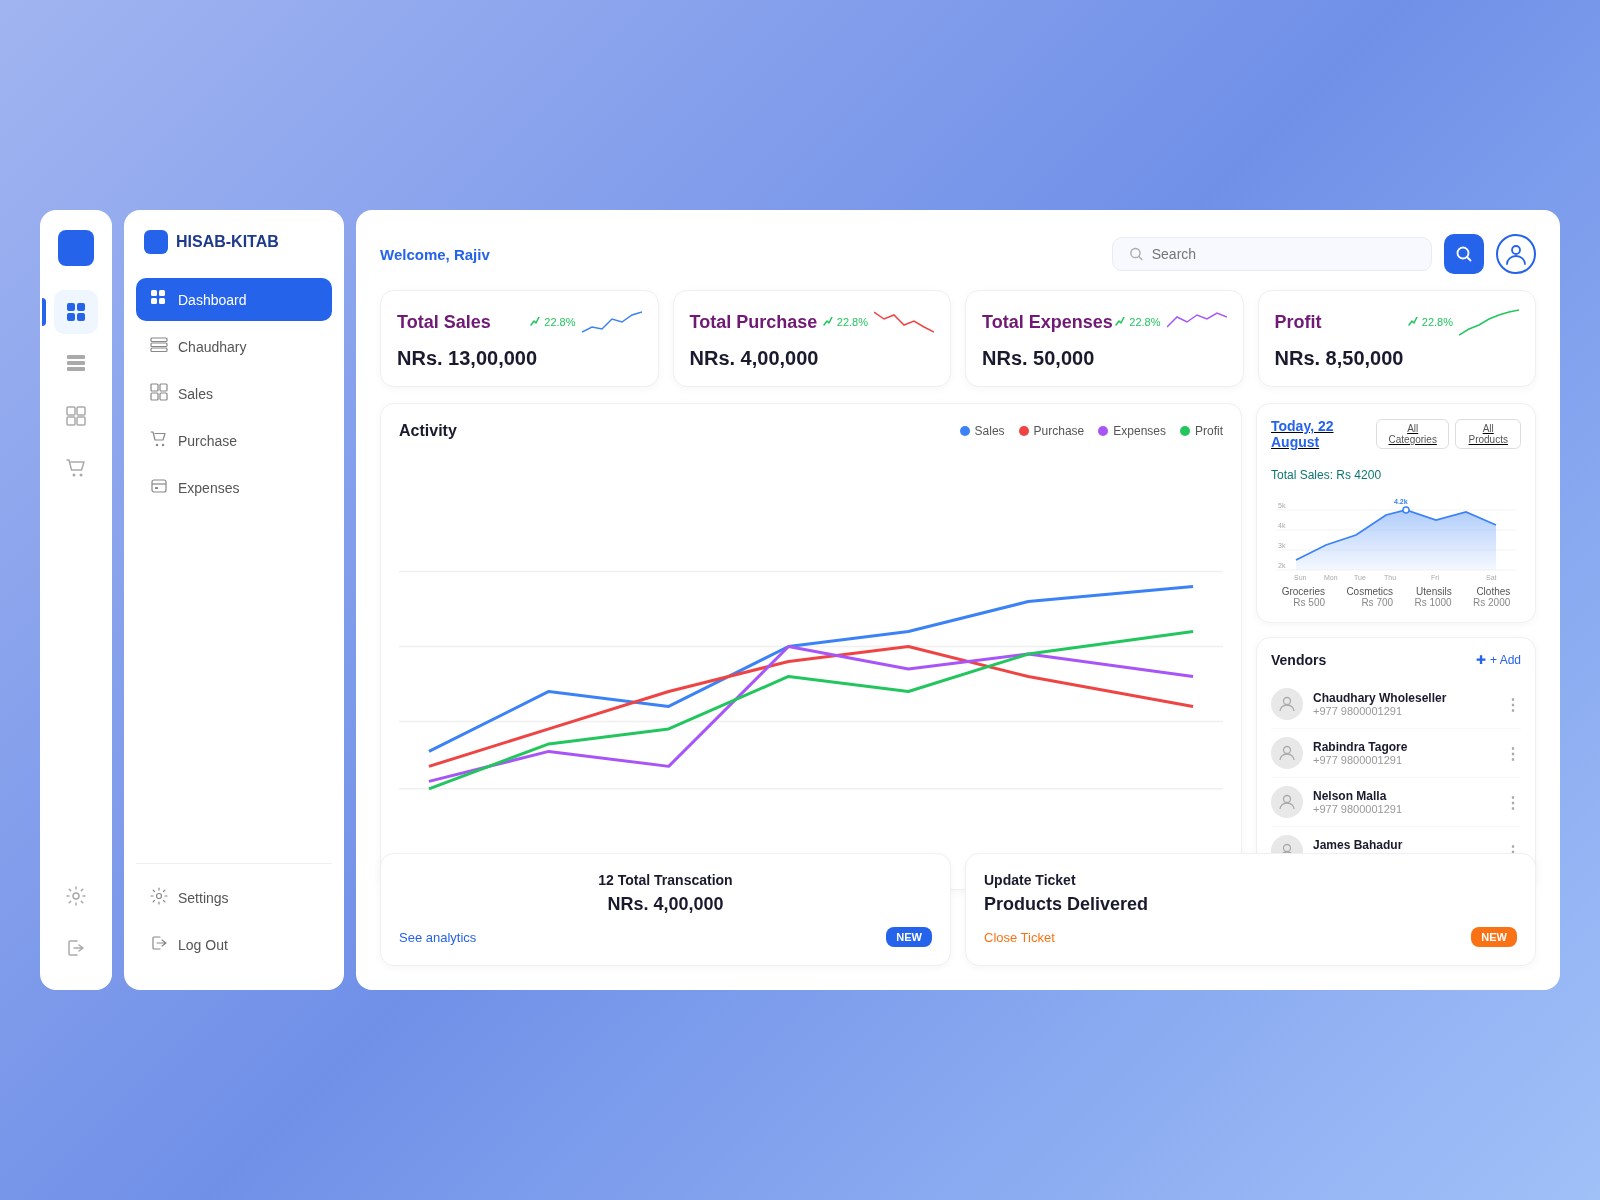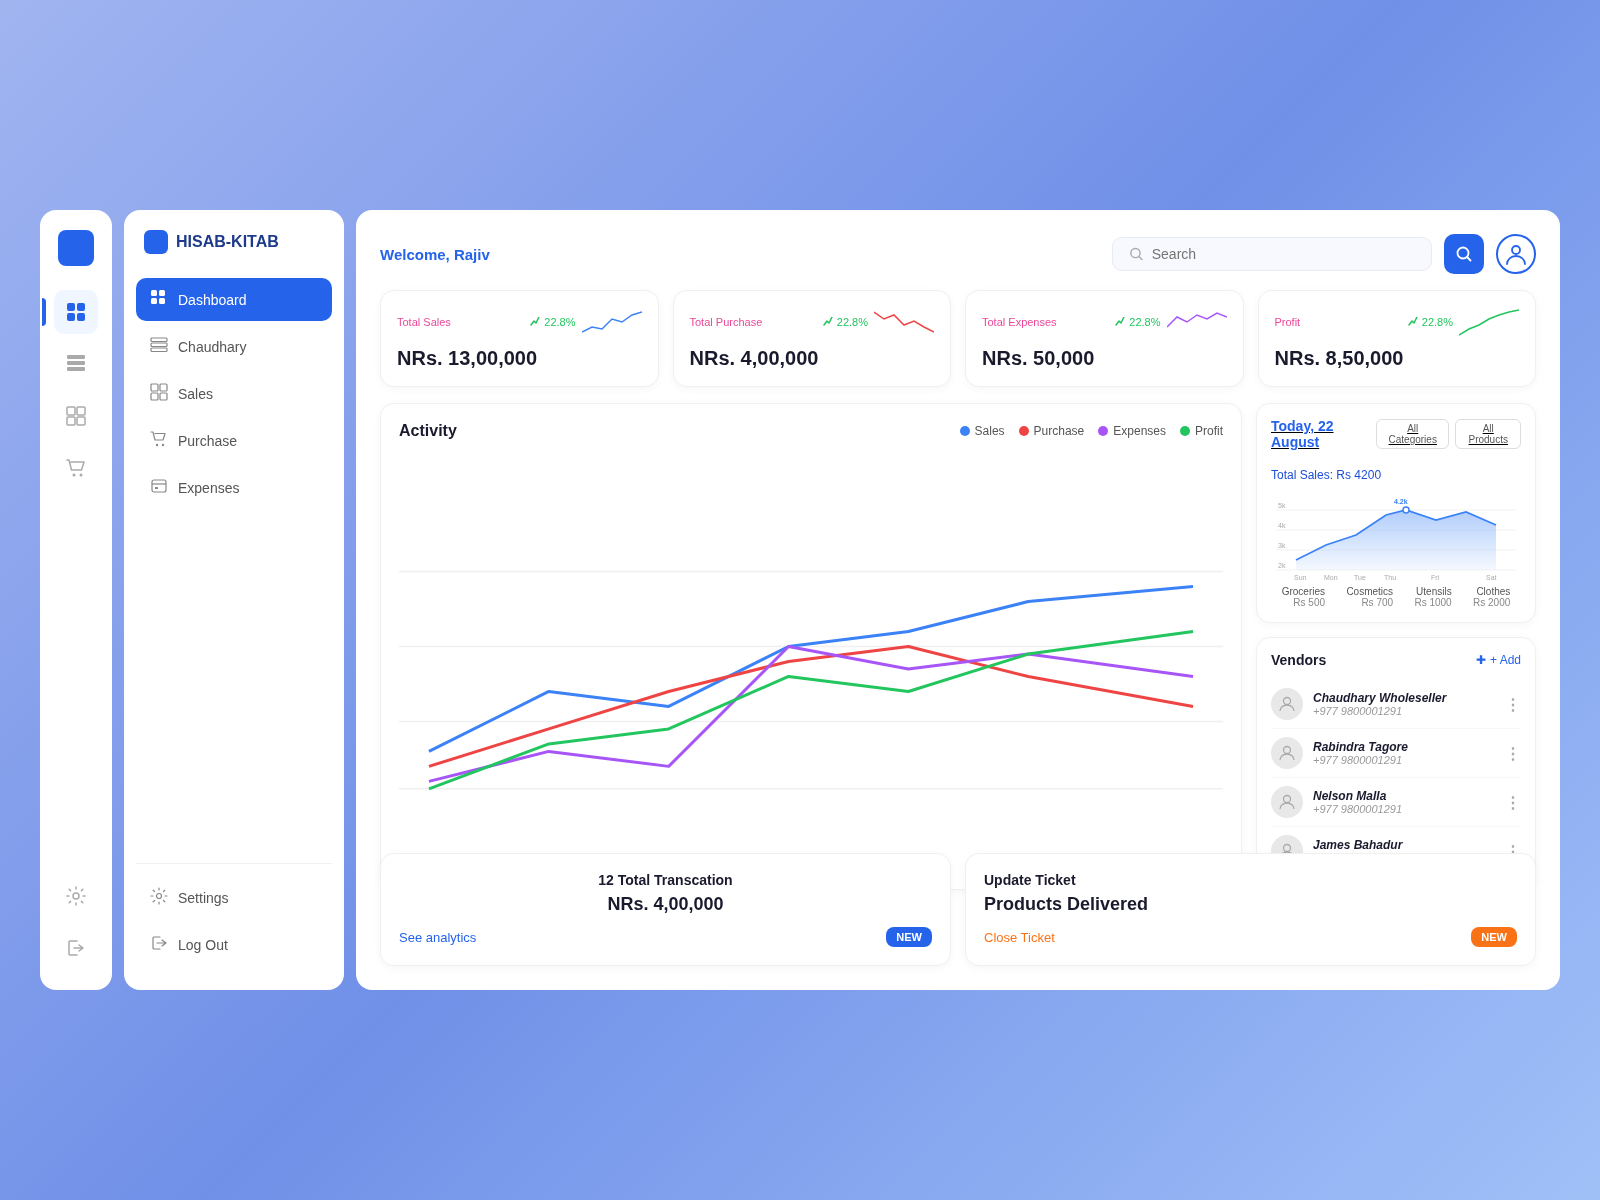--- a/index.html
+++ b/index.html
@@ -208,23 +208,23 @@
       padding: 16px;
       box-shadow: 0 2px 8px rgba(0,0,0,0.04);
     }
     .stat-card-header {
       display: flex;
       align-items: center;
       justify-content: space-between;
       margin-bottom: 10px;
     }
     .stat-label {
-      font-size: 11px;
-      color: #ec4899;
-      font-weight: 400;
+      font-size: 18px;
+      color: #701a75;
+      font-weight: 700;
     }
     .stat-badge {
       display: flex;
       align-items: center;
       gap: 4px;
       font-size: 11px;
       color: #22c55e;
       font-weight: 500;
     }
     .stat-mini-chart {
@@ -317,21 +317,21 @@
       font-size: 10px;
       padding: 3px 8px;
       border: 1px solid #ddd;
       border-radius: 6px;
       cursor: pointer;
       color: #555;
       background: white;
     }
     .total-sales-text {
       font-size: 12px;
-      color: #1d4ed8;
+      color: #0f766e;
       margin-bottom: 8px;
       margin-top: 18px;
     }
     .area-chart-wrap {
       height: 90px;
       position: relative;
     }
     .category-labels {
       display: flex;
       justify-content: space-around;
@@ -391,21 +391,20 @@
       background: #e8e8e8;
       display: flex;
       align-items: center;
       justify-content: center;
       font-size: 14px;
       color: #666;
       flex-shrink: 0;
     }
     .vendor-info {
       flex: 1;
-      font-style: italic;
     }
     .vendor-name {
       font-size: 12px;
       font-weight: 600;
       color: #1a1a2e;
     }
     .vendor-phone {
       font-size: 11px;
       color: #999;
     }

